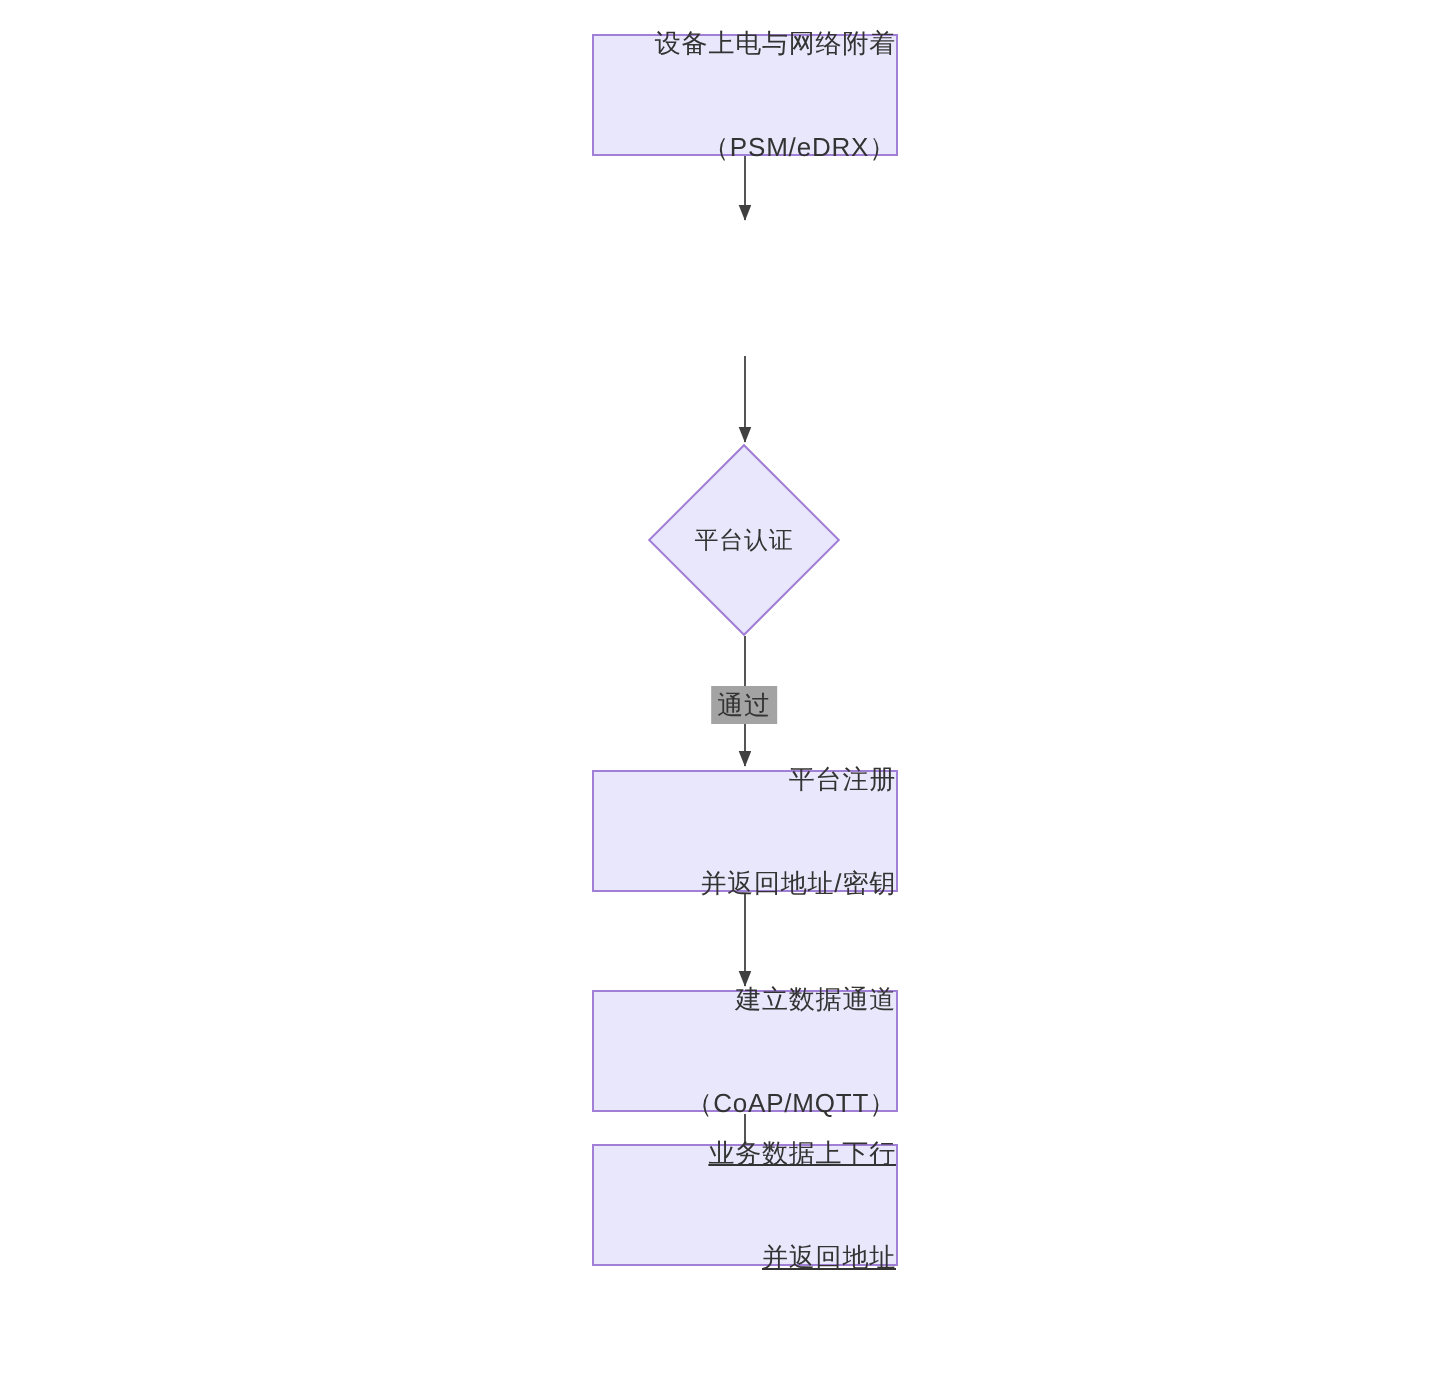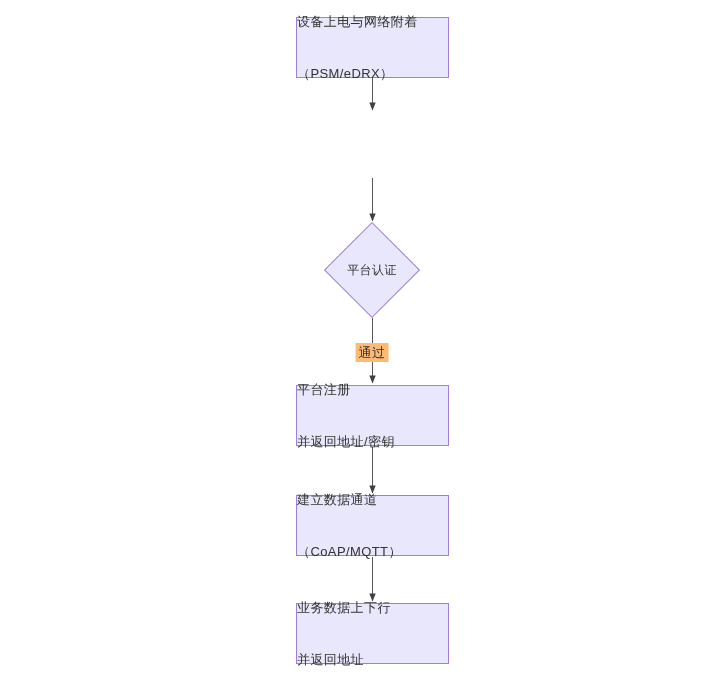--- a/index.html
+++ b/index.html
@@ -33,21 +33,21 @@
   
   .node-rect {
     position: absolute;
     width: 153px;
     height: 61px;
     box-sizing: border-box;
     background: #e9e7fb;
     border: 1.5px solid #a27fd6;
     display: flex;
     flex-direction: column;
-    align-items: flex-start;
+    align-items: flex-end;
     justify-content: center;
     color: #333333;
     font-size: 13px;
     line-height: 21px;
     letter-spacing: 0.4px;
     white-space: nowrap;
     gap: 31px;
   }
 
   
@@ -81,21 +81,21 @@
     color: #333333;
     font-size: 12px;
     line-height: 21px;
     letter-spacing: 0.4px;
     white-space: nowrap;
   }
 
   
   .edge-label {
     position: absolute;
-    background: #fdba74;
+    background: #a3a3a3;
     color: #333333;
     font-size: 13px;
     line-height: 17px;
     letter-spacing: 0.4px;
     padding: 1px 3px;
     white-space: nowrap;
     transform: translateX(-50%);
   }
 
   .node-line {
@@ -141,18 +141,18 @@
   <div class="node-rect" style="left:296px; top:385px;">
     <span class="node-line">平台注册</span>
     <span class="node-line">并返回地址/密钥</span>
   </div>
 
   <div class="node-rect" style="left:296px; top:495px;">
     <span class="node-line">建立数据通道</span>
     <span class="node-line">（CoAP/MQTT）</span>
   </div>
 
-  <div class="node-rect" style="left:296px; top:603px;">
+  <div class="node-rect" style="left:296px; top:572px;text-decoration:underline;">
     <span class="node-line">业务数据上下行</span>
     <span class="node-line">并返回地址</span>
   </div>
 
 </div>
 
 </body></html>

